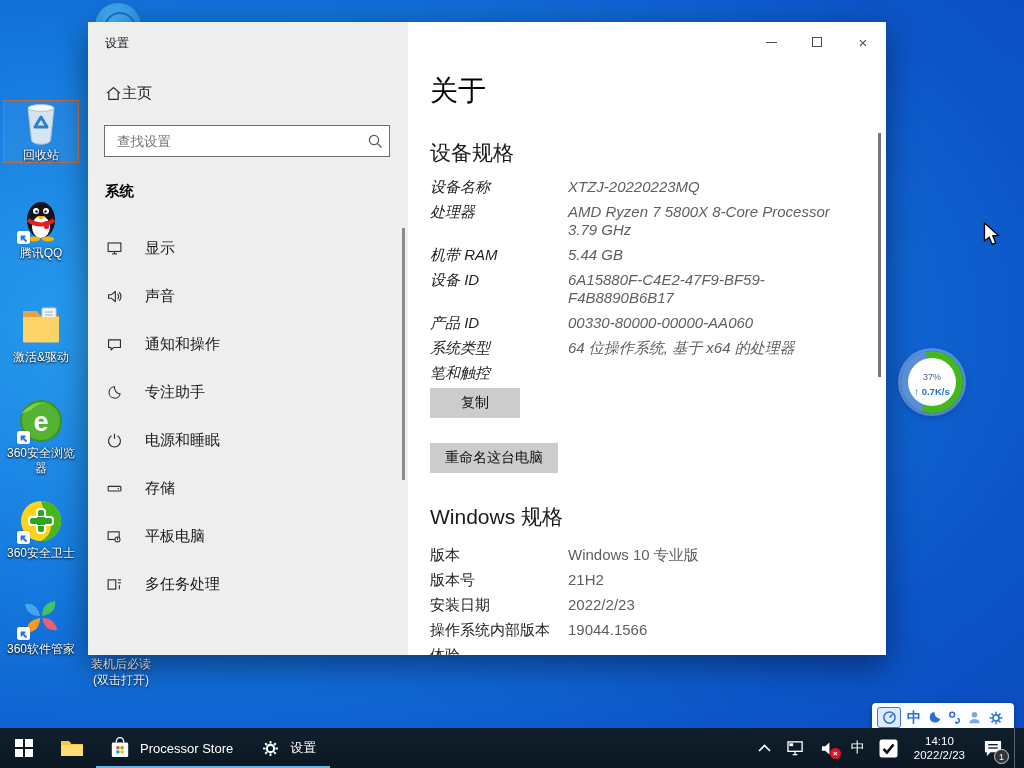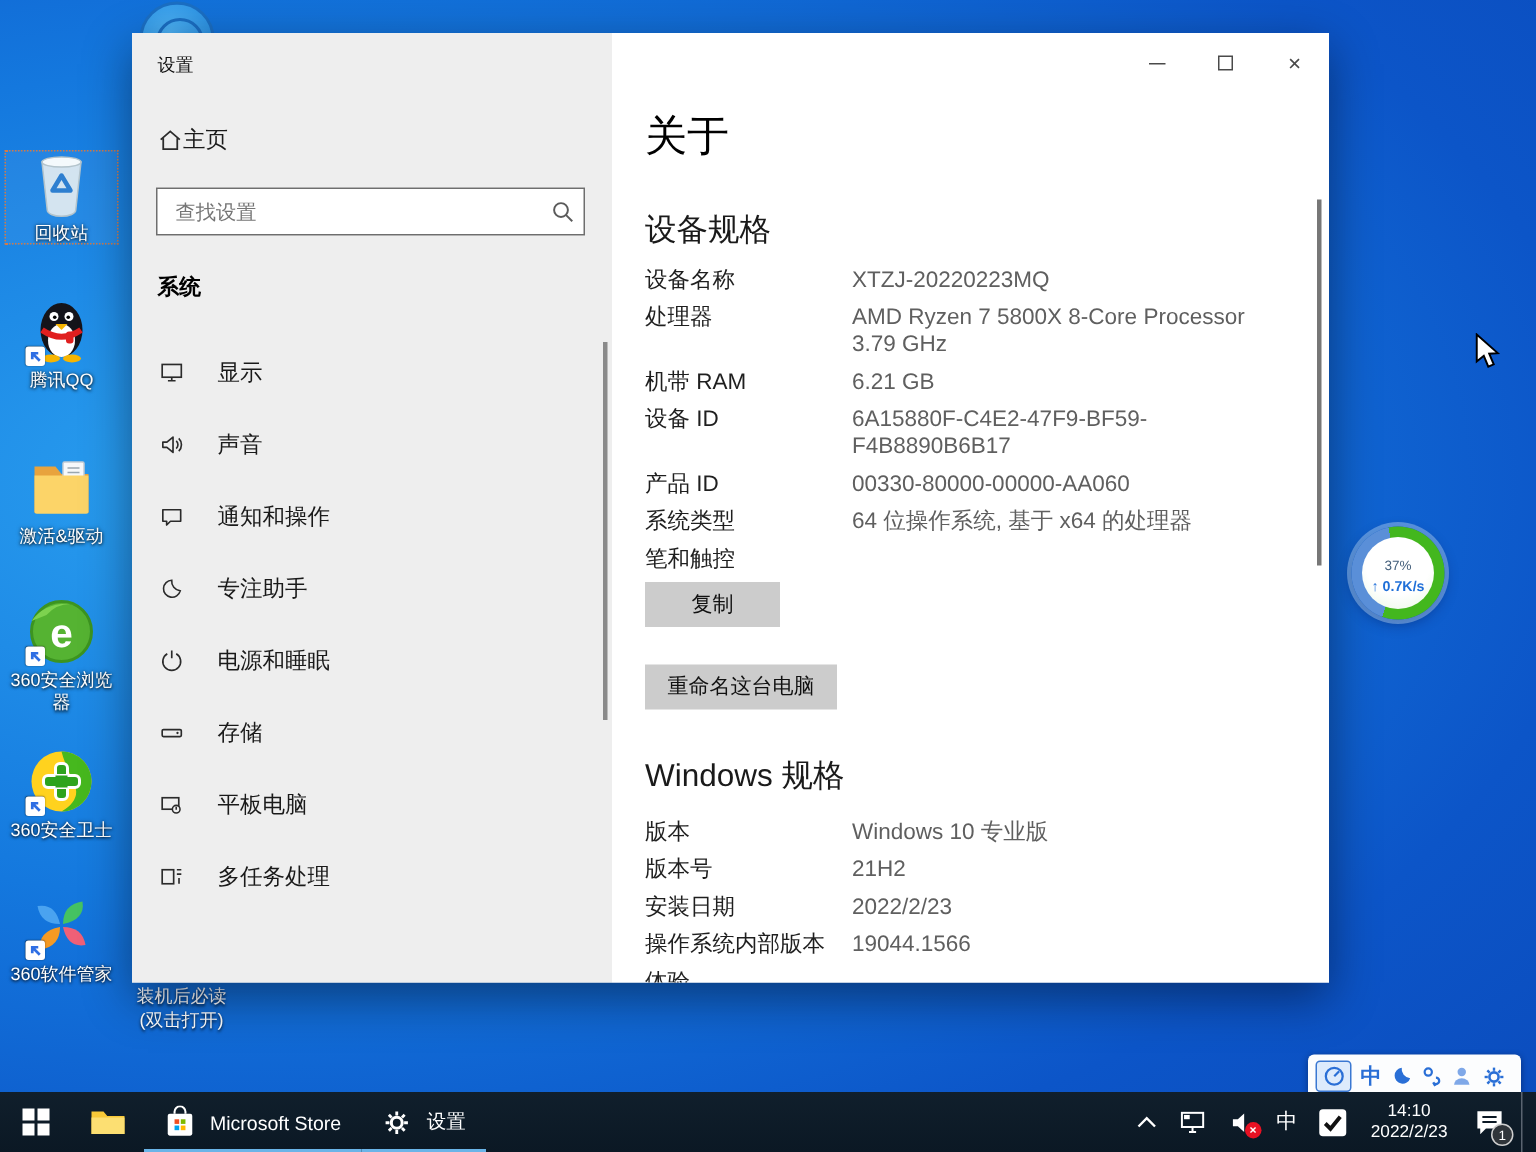--- a/index.html
+++ b/index.html
@@ -48,21 +48,21 @@
   .cap-btn { width:46px; height:40px; display:flex; align-items:center; justify-content:center; cursor:pointer; }
   .glyph-min { width:11px; height:1px; background:#4a4a4a; }
   .glyph-max { width:10px; height:10px; border:1px solid #4a4a4a; }
   .glyph-close { font-size:15px; color:#4a4a4a; line-height:1; }
 
   #page-title { position:absolute; left:22px; top:50px; font-size:28px; font-weight:300; color:#000; }
   .sec-title { position:absolute; left:22px; font-size:21px; font-weight:300; color:#1a1a1a; }
   #sec-device { top:117px; }
   #sec-windows { top:481px; }
   .rows { position:absolute; left:22px; width:440px; }
-  #device-rows { top:156px; }
+  #device-rows { top:156px;font-style:italic; }
   #windows-rows { top:524px; }
   .spec-row { display:flex; margin-bottom:7px; }
   .spec-row .lbl { width:138px; flex:0 0 138px; font-size:15px; line-height:18px; color:#1f1f1f; }
   .spec-row .val { flex:1; font-size:15px; line-height:18px; color:#5f5f5f; }
   .gray-btn { position:absolute; left:22px; background:#cccccc; border:none; font-size:14px; color:#111;
     font-family:inherit; display:flex; align-items:center; justify-content:center; cursor:pointer; }
   #btn-copy { top:366px; width:90px; height:30px; }
   #btn-rename { top:421px; width:128px; height:30px; }
   #main-scroll { position:absolute; right:5px; top:111px; width:3px; height:244px; background:#777; }
 
@@ -335,21 +335,21 @@
         <div class="spec-row">
           <div class="lbl">设备名称</div>
           <div class="val">XTZJ-20220223MQ</div>
         </div>
         <div class="spec-row">
           <div class="lbl">处理器</div>
           <div class="val" style="max-width:285px">AMD Ryzen 7 5800X 8-Core Processor 3.79 GHz</div>
         </div>
         <div class="spec-row">
           <div class="lbl">机带 RAM</div>
-          <div class="val">6.21 GB</div>
+          <div class="val">5.44 GB</div>
         </div>
         <div class="spec-row">
           <div class="lbl">设备 ID</div>
           <div class="val">6A15880F-C4E2-47F9-BF59-F4B8890B6B17</div>
         </div>
         <div class="spec-row">
           <div class="lbl">产品 ID</div>
           <div class="val">00330-80000-00000-AA060</div>
         </div>
         <div class="spec-row">
@@ -461,21 +461,21 @@
     </div>
     <div class="tb-btn tb-app tb-underline">
       <svg width="20" height="22" viewBox="0 0 22 24">
         <path d="M7 6 V4.5 a4 4 0 0 1 8 0 V6" fill="none" stroke="#fff" stroke-width="1.5"></path>
         <rect x="2" y="6" width="18" height="16" rx="1.5" fill="#fff"></rect>
         <rect x="7" y="10" width="3.4" height="3.4" fill="#f25022"></rect>
         <rect x="11.6" y="10" width="3.4" height="3.4" fill="#7fba00"></rect>
         <rect x="7" y="14.6" width="3.4" height="3.4" fill="#00a4ef"></rect>
         <rect x="11.6" y="14.6" width="3.4" height="3.4" fill="#ffb900"></rect>
       </svg>
-      <span>Microsoft Store</span>
+      <span>Processor Store</span>
     </div>
     <div class="tb-btn tb-app tb-underline">
       <svg width="19" height="19" viewBox="0 0 24 24" style="color:#fff">
           <use href="#gear-shape"></use>
         </svg>
       <span>设置</span>
     </div>
 
     <div id="tray">
       <div class="tray-ic">

